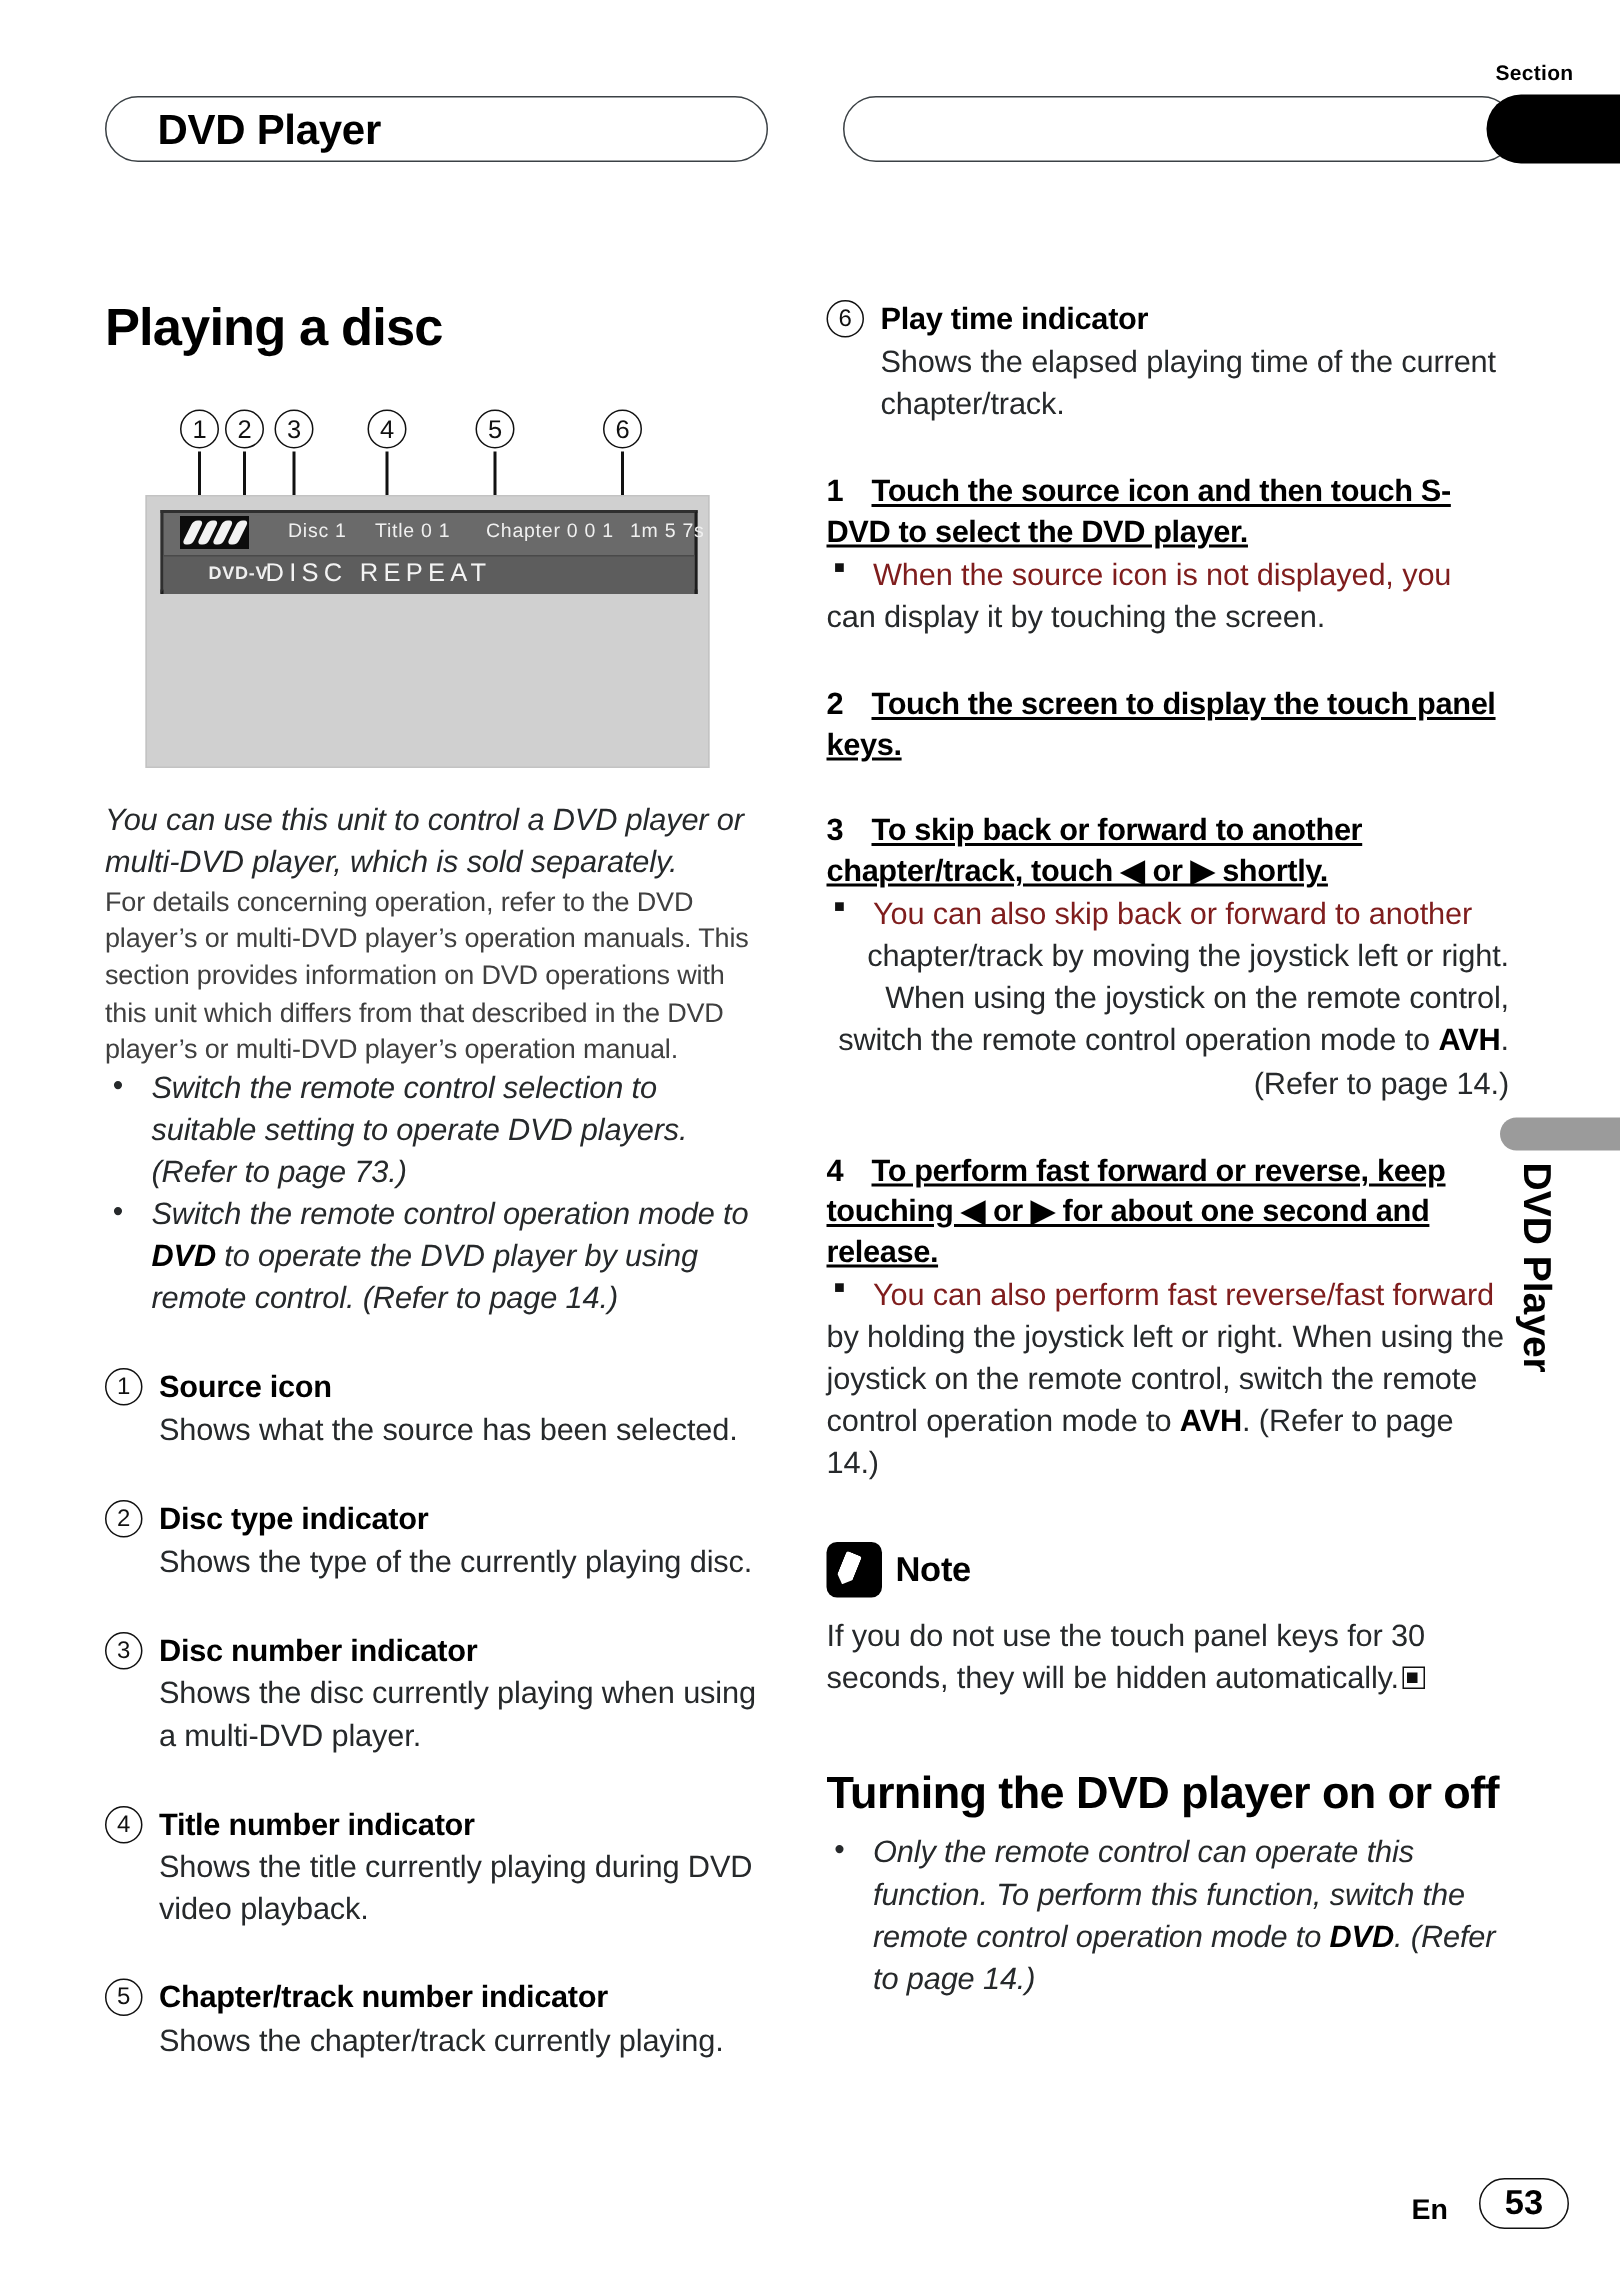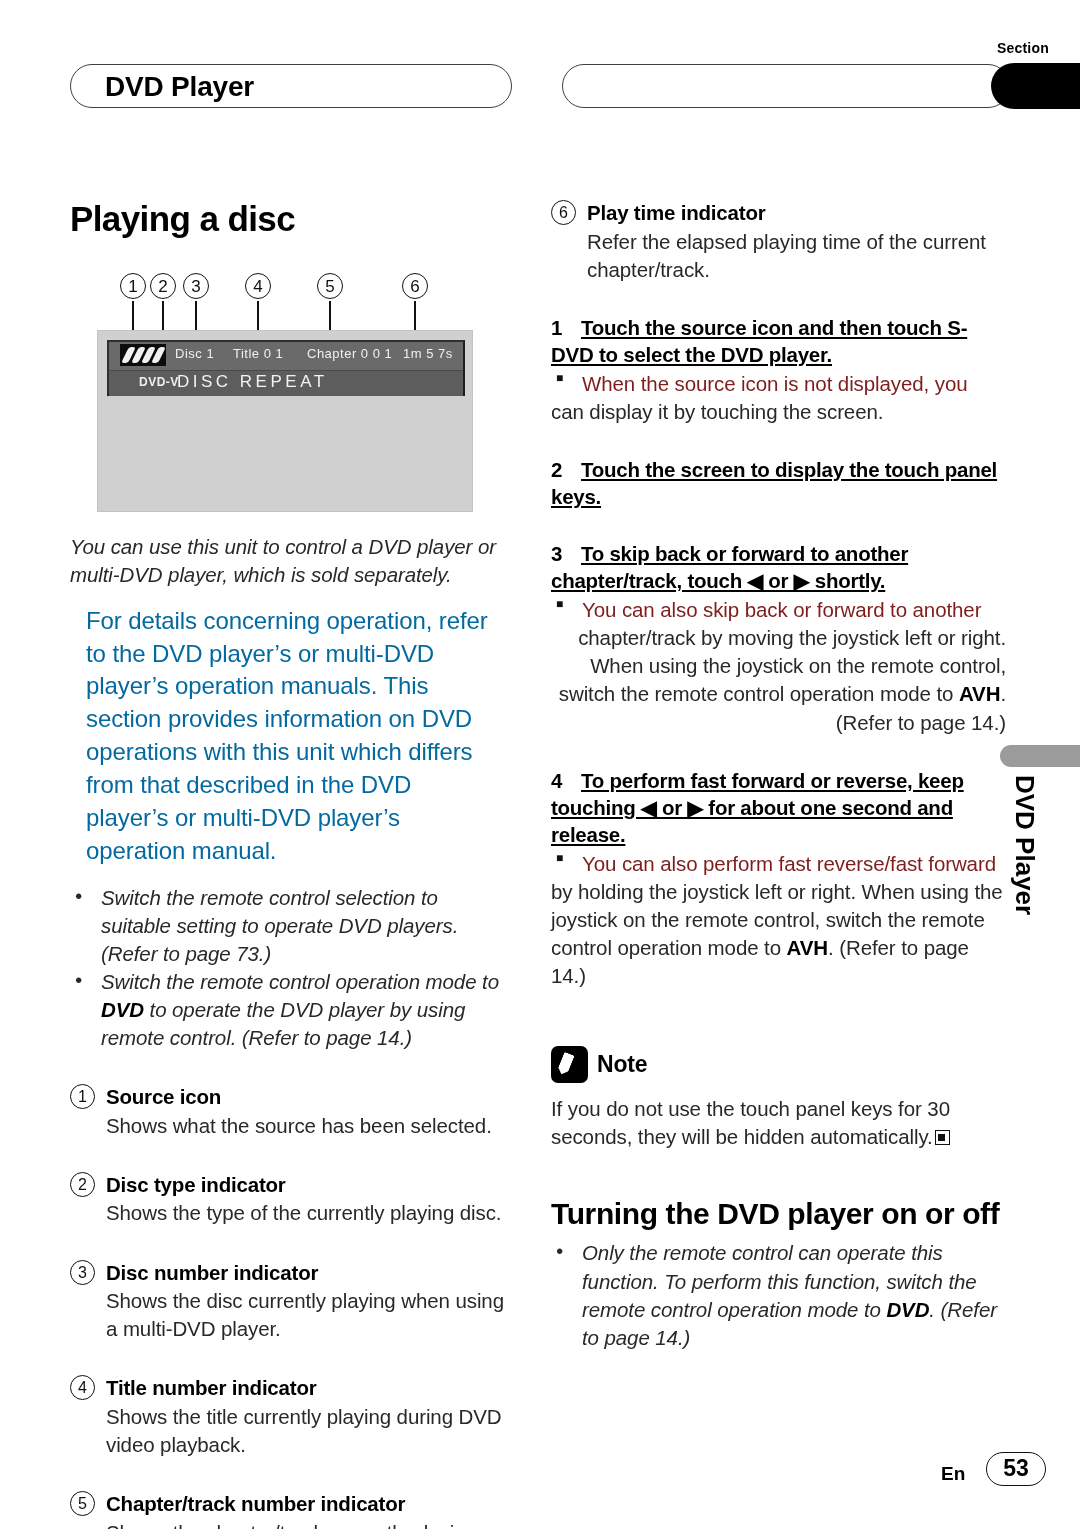--- a/index.html
+++ b/index.html
@@ -194,20 +194,21 @@
   .src-icon span:nth-child(3) { left: 25px; }
   .src-icon span:nth-child(4) { left: 35px; }
   .lcd-text {
     position: absolute;
     top: 4px;
     font-size: 13px;
     color: #f0f0f0;
     font-family: "Liberation Sans", sans-serif;
     letter-spacing: 0.5px;
     white-space: nowrap;
+    margin-left: 17px;
   }
   .t-disc    { left: 66px; }
   .t-title   { left: 124px; }
   .t-chapter { left: 198px; }
   .t-time    { left: 294px; }
   .disc-type {
     position: absolute;
     left: 30px;
     top: 33px;
     font-size: 12px;
@@ -220,24 +221,24 @@
     left: 68px;
     top: 30px;
     font-size: 17px;
     color: #f3f3f3;
     letter-spacing: 3.5px;
     text-align: center;
   }
 
   
   p.body {
-    font-size: 24px;
+    font-size: 18px;
     line-height: 1.37;
-    margin: 16px;
-    color: #0369a1;
+    margin: 0;
+    color: #404040;
     letter-spacing: -0.1px;
   }
   p.intro-italic {
     font-style: italic;
     font-size: 20.5px;
     line-height: 1.37;
     margin: 0;
     color: #26292b;
     letter-spacing: -0.1px;
   }
@@ -324,21 +325,21 @@
     content: "\25A0";
     position: absolute;
     left: 5px;
     top: 0px;
     font-size: 12px;
     color: #111;
   }
   b.b { font-weight: bold; color: #000; }
 
   
-  .note-block { margin-top: 56px; }
+  .note-block { margin-top: 38px; }
   .note-head {
     display: flex;
     align-items: center;
   }
   .note-icon {
     width: 37px;
     height: 37px;
     background: #000;
     border-radius: 7px;
     position: relative;
@@ -527,21 +528,21 @@
   </div>
   <div class="item-desc">Shows the chapter/track currently playing.</div>
 </div>
 
 <div class="col col-right">
 
   <div class="item-head" style="margin-top:0">
     <div class="item-num">6</div>
     <div class="item-label">Play time indicator</div>
   </div>
-  <div class="item-desc">Refer the elapsed playing time of the current chapter/track.</div>
+  <div class="item-desc">Shows the elapsed playing time of the current chapter/track.</div>
 
   <div class="step">
     <div class="step-text"><span class="snum">1</span><span>Touch the source icon and then touch S-DVD to select the DVD player.</span></div>
     <div class="sq-note"><span>When the source icon is not displayed, you</span></div>
     <div style="font-size:20.5px;line-height:1.37;color:#26292b;letter-spacing:-0.1px;">can display it by touching the screen.</div>
   </div>
 
   <div class="step">
     <div class="step-text"><span class="snum">2</span><span>Touch the screen to display the touch panel keys.</span></div>
   </div>

